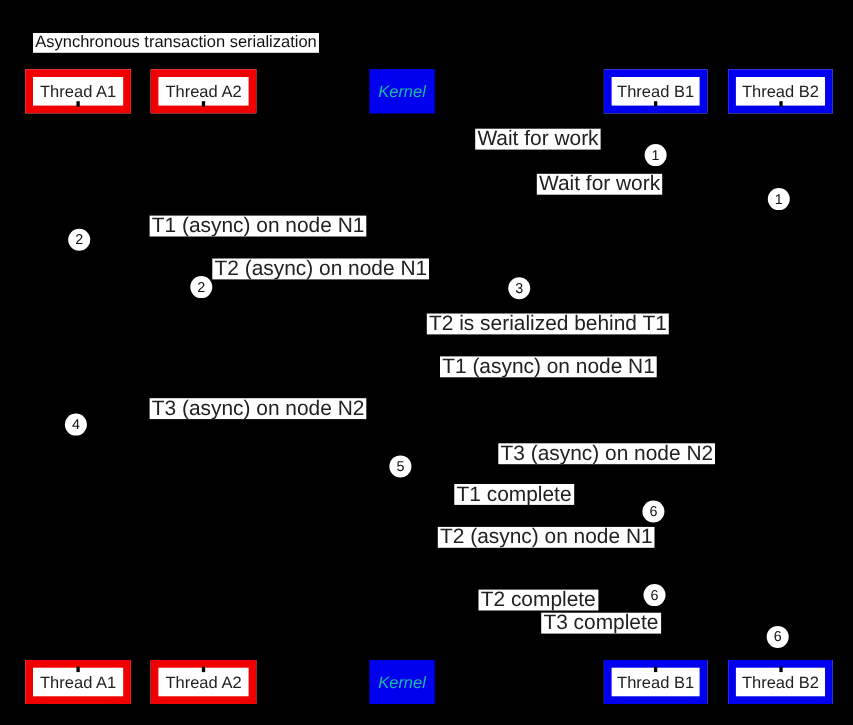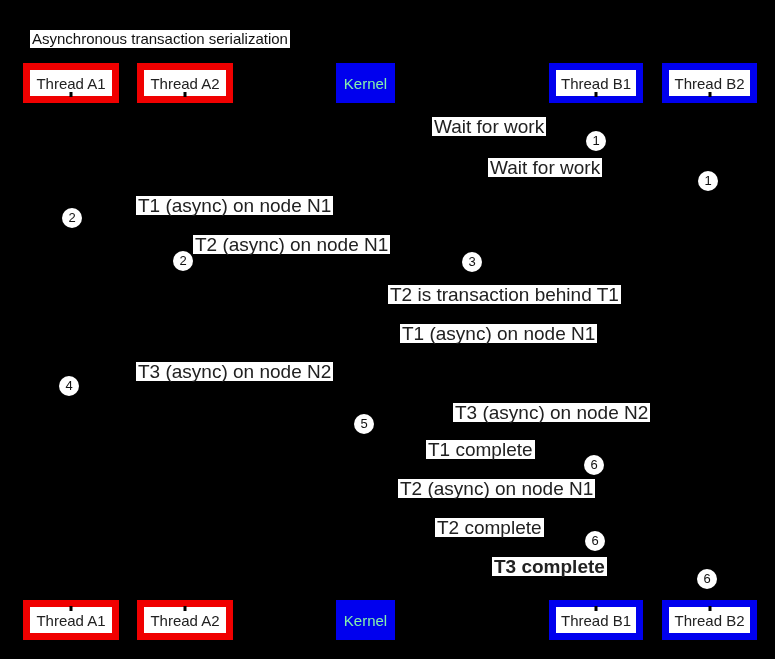--- a/index.html
+++ b/index.html
@@ -13,21 +13,21 @@
     font-size:15px; line-height:18px; padding:0 2px; white-space:nowrap;
   }
   .box {
     position:absolute; box-sizing:border-box; height:40px;
     background:#ffffff; border:7px solid #d946ef;
     display:flex; align-items:center; justify-content:center;
     font-size:15px; color:#212121; white-space:nowrap;
   }
   .box.red    { border-color:#f00000; }
   .box.blue   { border-color:#0000ee;justify-content:center; }
-  .box.kernel { background:#0000ee; border-color:#0000ee; color:#86efac; }
+  .box.kernel { background:#0000ee; border-color:#0000ee; color:#14b8a6;font-style:italic; }
   .nub {
     position:absolute; width:3px; height:5px; background:#000;
     left:50%; transform:translateX(-50%);
   }
   .nub.at-bottom { bottom:-1px; }
   .nub.at-top    { top:-1px; }
   .msg {
     position:absolute; background:#ffffff; color:#212121;
     font-size:19px; line-height:19px; padding:0 2px; white-space:nowrap;
   }
@@ -61,28 +61,28 @@
   </div>
   <div class="box blue" style="left:662px; top:63px; width:95px;">
     <span>Thread B2</span>
     <i class="nub at-bottom"></i>
   </div>
 
   <div class="msg" style="left:432px; top:117px;">Wait for work</div>
   <div class="msg" style="left:488px; top:158px;">Wait for work</div>
   <div class="msg" style="left:136px; top:196px;">T1 (async) on node N1</div>
   <div class="msg" style="left:193px; top:235px;">T2 (async) on node N1</div>
-  <div class="msg" style="left:388px; top:285px;">T2 is transaction behind T1</div>
+  <div class="msg" style="left:388px; top:285px;">T2 is serialized behind T1</div>
   <div class="msg" style="left:400px; top:324px;">T1 (async) on node N1</div>
   <div class="msg" style="left:136px; top:362px;">T3 (async) on node N2</div>
   <div class="msg" style="left:453px; top:403px;">T3 (async) on node N2</div>
-  <div class="msg" style="left:426px; top:440px;">T1 complete</div>
+  <div class="msg" style="left:413px; top:440px;">T1 complete</div>
   <div class="msg" style="left:398px; top:479px;">T2 (async) on node N1</div>
-  <div class="msg" style="left:435px; top:518px;">T2 complete</div>
-  <div class="msg" style="left:492px; top:557px;font-weight:bold;">T3 complete</div>
+  <div class="msg" style="left:435px; top:536px;">T2 complete</div>
+  <div class="msg" style="left:492px; top:557px;">T3 complete</div>
 
   <div class="badge" style="left:586px; top:131px;">1</div>
   <div class="badge" style="left:698px; top:171px;">1</div>
   <div class="badge" style="left:62px;  top:208px;">2</div>
   <div class="badge" style="left:173px; top:251px;">2</div>
   <div class="badge" style="left:462px; top:252px;">3</div>
   <div class="badge" style="left:59px;  top:376px;">4</div>
   <div class="badge" style="left:354px; top:414px;">5</div>
   <div class="badge" style="left:584px; top:455px;">6</div>
   <div class="badge" style="left:585px; top:531px;">6</div>

